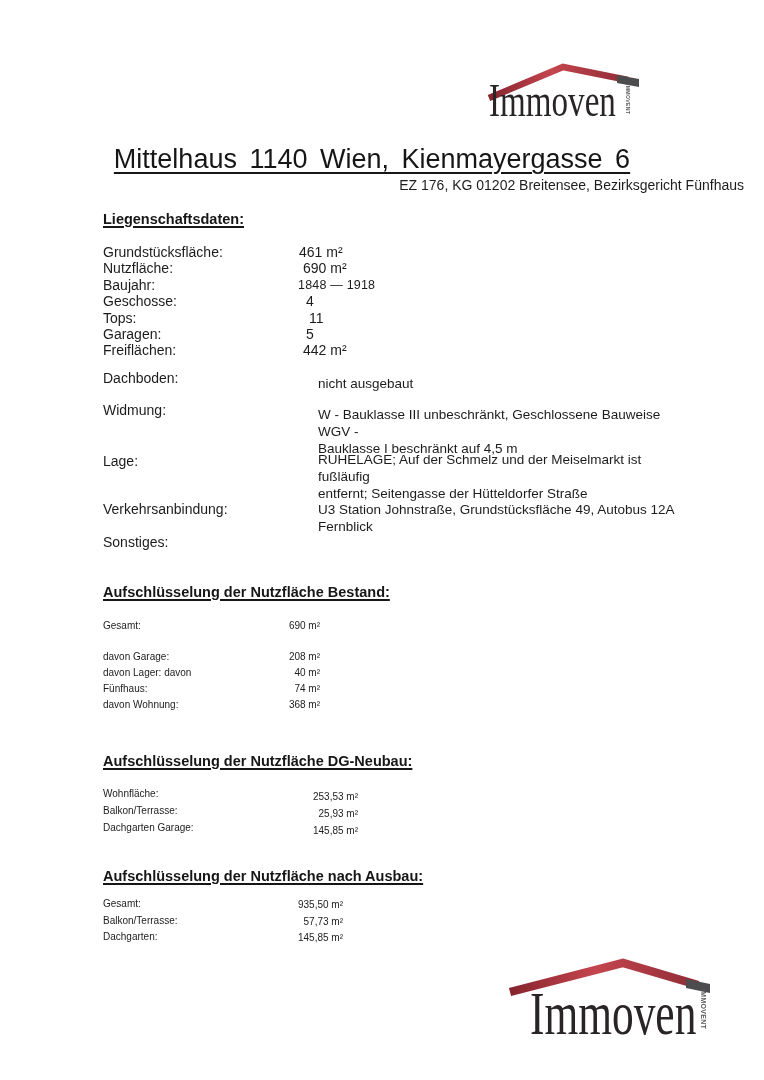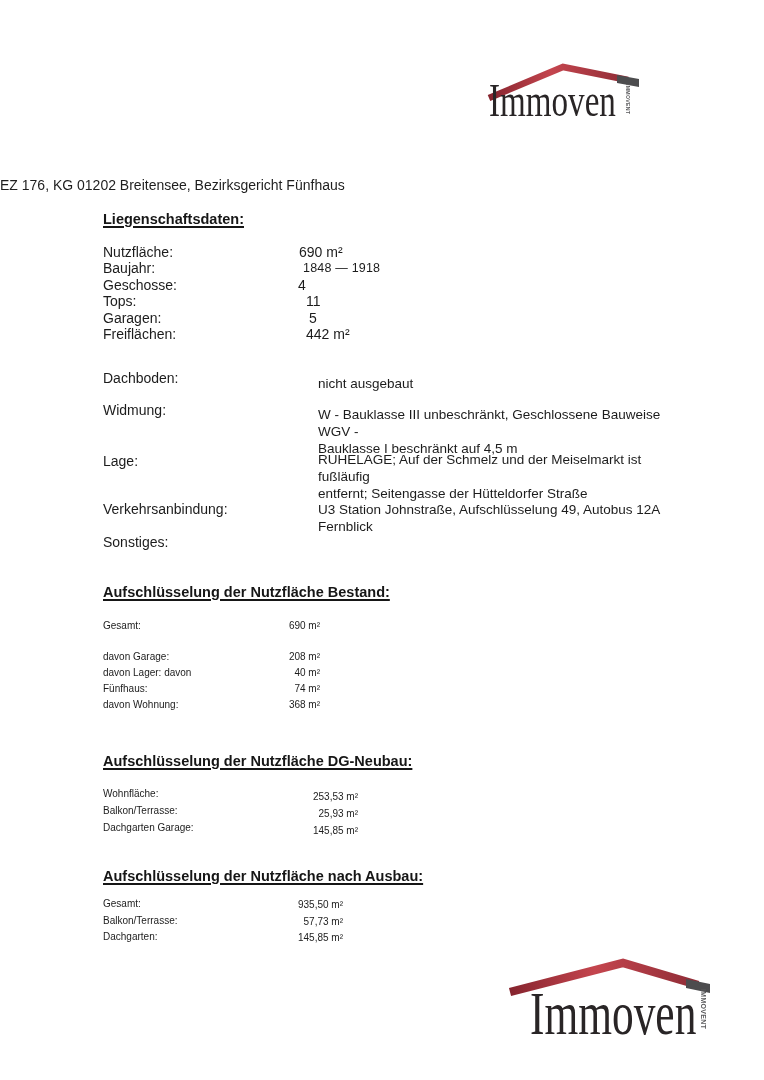--- a/index.html
+++ b/index.html
@@ -17,21 +17,21 @@
   .logo-top .word{left:3px;top:19px;font-size:46px;transform:scaleX(.72);}
   .logo-top .vert{left:139px;top:25px;height:34px;font-size:5.2px;}
   .logo-bottom{left:503px;top:960px;width:218px;height:88px;}
   .logo-bottom .word{left:27px;top:22px;font-size:62px;transform:scaleX(.70);}
   .logo-bottom .vert{left:197px;top:29px;height:50px;font-size:7px;}
 
   
   .title{position:absolute;left:0;top:144px;width:744px;text-align:center;
          font-size:27px;font-weight:400;color:#161616;word-spacing:5px;
          text-decoration:underline;text-decoration-thickness:2px;text-underline-offset:4px;}
-  .subtitle{position:absolute;left:0;top:177px;width:744px;text-align:left;font-size:14px;color:#1e1e1e;}
+  .subtitle{position:absolute;left:0;top:177px;width:744px;text-align:right;font-size:14px;color:#1e1e1e;}
 
   
   .sec-h{position:absolute;left:103px;font-size:14.5px;font-weight:700;color:#161616;
          text-decoration:underline;text-decoration-thickness:1.5px;text-underline-offset:2px;}
   .h1{top:211px;} .h2{top:584px;} .h3{top:753px;} .h4{top:868px;}
 
   .lrows{position:absolute;left:103px;top:244px;width:420px;font-size:14px;line-height:16.4px;}
   .lrows .row{display:flex;}
   .lrows .lbl{flex:0 0 195px;}
   .lrows .row:nth-child(1) .val{padding-left:1px;}
@@ -74,25 +74,30 @@
           <stop offset="1" style="stop-color:var(--roof_mid,#8f2c36)"></stop>
         </linearGradient>
       </defs>
       <polyline points="3,39 77,8 142,21" fill="none" stroke="url(#gA)" stroke-width="6.5" stroke-linejoin="miter"></polyline>
       <path d="M131,16 L153,20 L153,28 L131,24 Z" fill="var(--beam_gray,#4c4c4e)"></path>
     </svg>
     <div class="word">Immoven</div>
     <div class="vert">IMMOVENT</div>
   </div>
 
+  <div class="title">Mittelhaus 1140 Wien, Kienmayergasse 6</div>
   <div class="subtitle">EZ 176, KG 01202 Breitensee, Bezirksgericht Fünfhaus</div>
 
   <div class="sec-h h1">Liegenschaftsdaten:</div>
 
   <div class="lrows">
+    <div class="row">
+      <span class="lbl">Grundstücksfläche:</span>
+      <span class="val">461 m²</span>
+    </div>
     <div class="row">
       <span class="lbl">Nutzfläche:</span>
       <span class="val">690 m²</span>
     </div>
     <div class="row">
       <span class="lbl">Baujahr:</span>
       <span class="val v-alt">1848 — 1918</span>
     </div>
     <div class="row">
       <span class="lbl">Geschosse:</span>
@@ -121,21 +126,21 @@
     <div class="dval">W - Bauklasse III unbeschränkt, Geschlossene Bauweise WGV -
 Bauklasse I beschränkt auf 4,5 m</div>
   </div>
   <div class="detail d2">
     <span class="lbl">Lage:</span>
     <div class="dval">RUHELAGE; Auf der Schmelz und der Meiselmarkt ist fußläufig
 entfernt; Seitengasse der Hütteldorfer Straße</div>
   </div>
   <div class="detail d3">
     <span class="lbl">Verkehrsanbindung:</span>
-    <div class="dval">U3 Station Johnstraße, Aufschlüsselung 49, Autobus 12A
+    <div class="dval">U3 Station Johnstraße, Grundstücksfläche 49, Autobus 12A
 Fernblick</div>
   </div>
   <div class="detail d4">
     <span class="lbl">Sonstiges:</span>
     <div class="dval"></div>
   </div>
 
   <div class="sec-h h2">Aufschlüsselung der Nutzfläche Bestand:</div>
 
   <div class="nrow sec-best g1">

